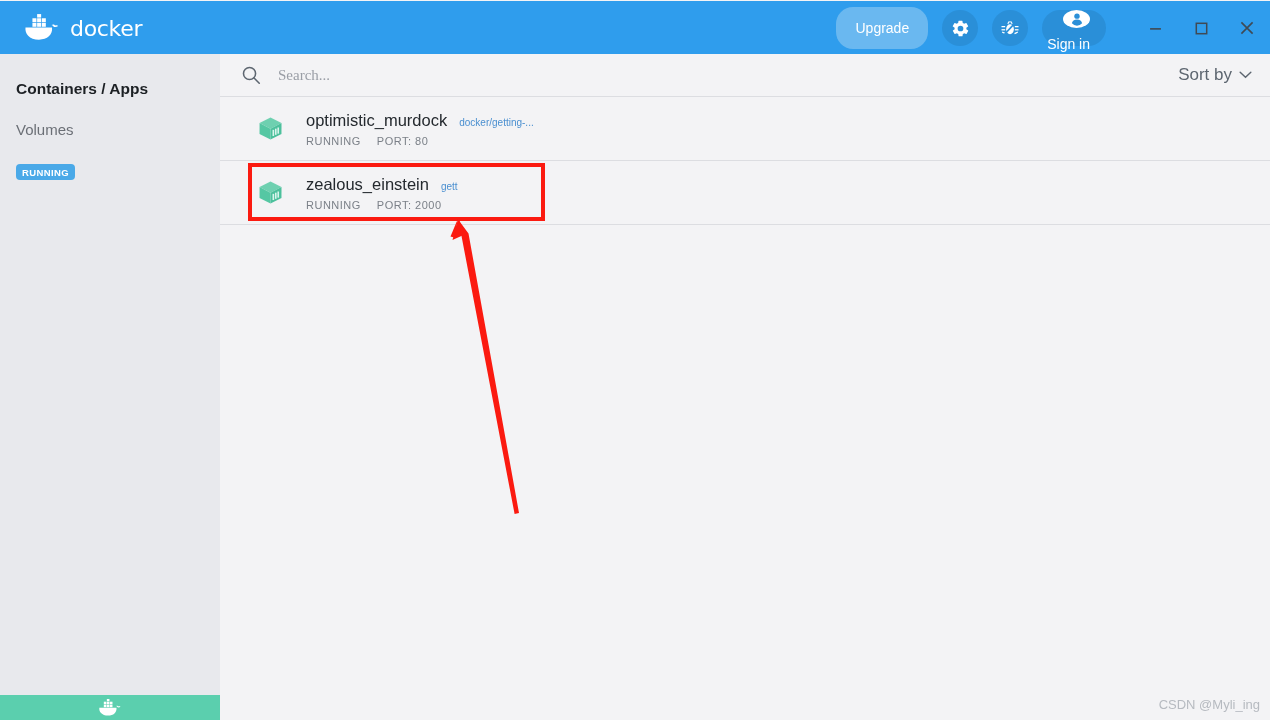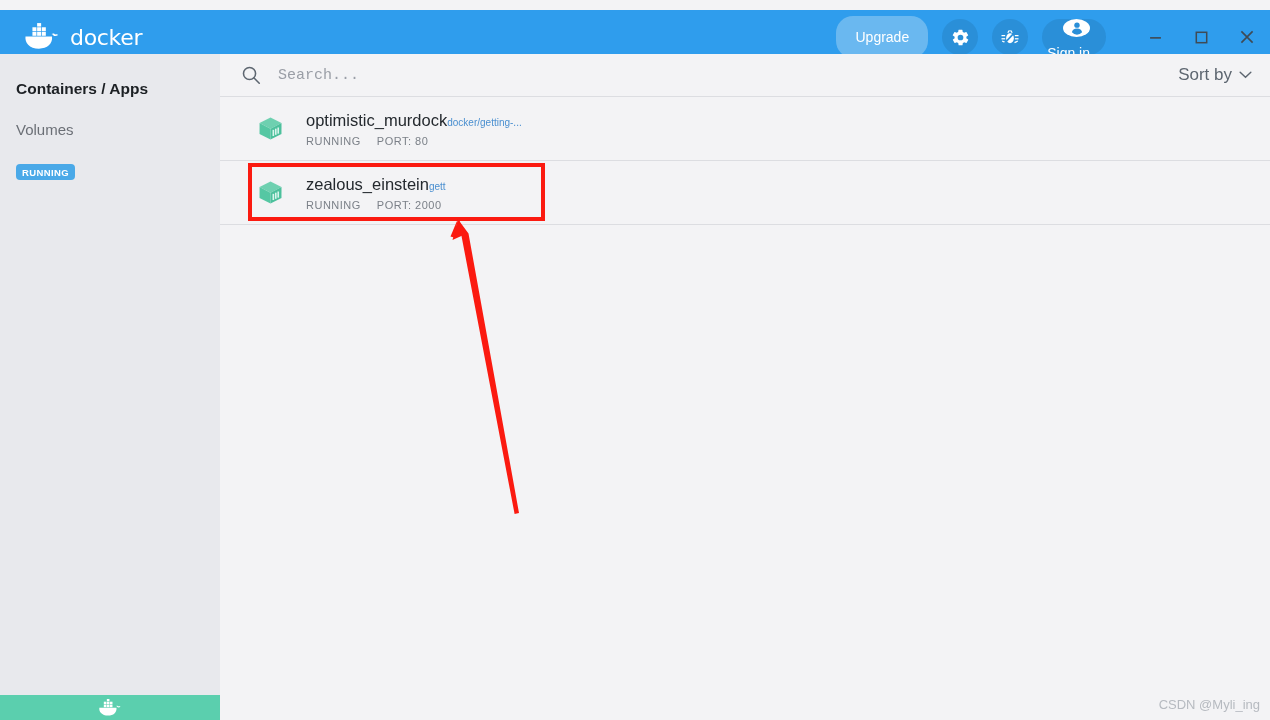--- a/index.html
+++ b/index.html
@@ -6,21 +6,21 @@
   html, body {
     width: 1270px; height: 720px;
     font-family: "Liberation Sans", sans-serif;
     background: #f3f3f5;
     overflow: hidden;
   }
   .app { position: relative; width: 1270px; height: 720px; }
 
   
   .titlebar {
-    position: absolute; top: 10px; left: 0;
+    position: absolute; top: 1px; left: 0;
     width: 1270px; height: 54px;
     background: #2f9ded;
     display: flex; align-items: center;
   }
   .brand { display: flex; align-items: center; margin-left: 22px; gap: 8px; }
   .whale-logo { width: 40px; height: 28px; display: block; }
   .brand-text {
     color: #ffffff; font-size: 22px; letter-spacing: -0.3px;
     font-family: "DejaVu Sans", sans-serif;
   }
@@ -95,39 +95,39 @@
   }
   .search-row {
     height: 43px; display: flex; align-items: center;
     border-bottom: 1px solid #dcdde1;
     background: #f3f3f5;
     padding-left: 20px; padding-right: 18px;
   }
   .search-input {
     border: none; outline: none; background: transparent;
     margin-left: 16px; font-size: 15px; color: #4a4f57;
-    font-family: Liberation Mono, monospace;
+    font-family: Liberation Serif, serif;
     flex: 1; height: 30px;
   }
   .search-input::placeholder { color: #9a9ea6; }
   .sortby {
     display: flex; align-items: center; gap: 7px;
     color: #5d6670; font-size: 17px; cursor: pointer;
     white-space: nowrap;
   }
 
   .row {
     height: 64px; display: flex; align-items: center;
     border-bottom: 1px solid #dcdde1;
     padding-left: 30px; cursor: pointer;
     background: #f3f3f5;
   }
   .cube-wrap { width: 40px; display: flex; justify-content: center; }
   .row-text { margin-left: 16px; }
-  .row-line1 { display: flex; align-items: baseline; }
+  .row-line1 { display: flex; align-items: baseline; gap: 12px; }
   .c-name { font-size: 16.5px; color: #24292e; }
   .c-image { font-size: 10px; color: #4a8fd0; }
   .row-line2 { display: flex; align-items: center; gap: 16px; margin-top: 5px; }
   .c-state, .c-port {
     font-size: 11px; color: #7b8088; letter-spacing: 0.5px;
   }
 
   
   .annot-box {
     position: absolute; left: 248px; top: 163px;

